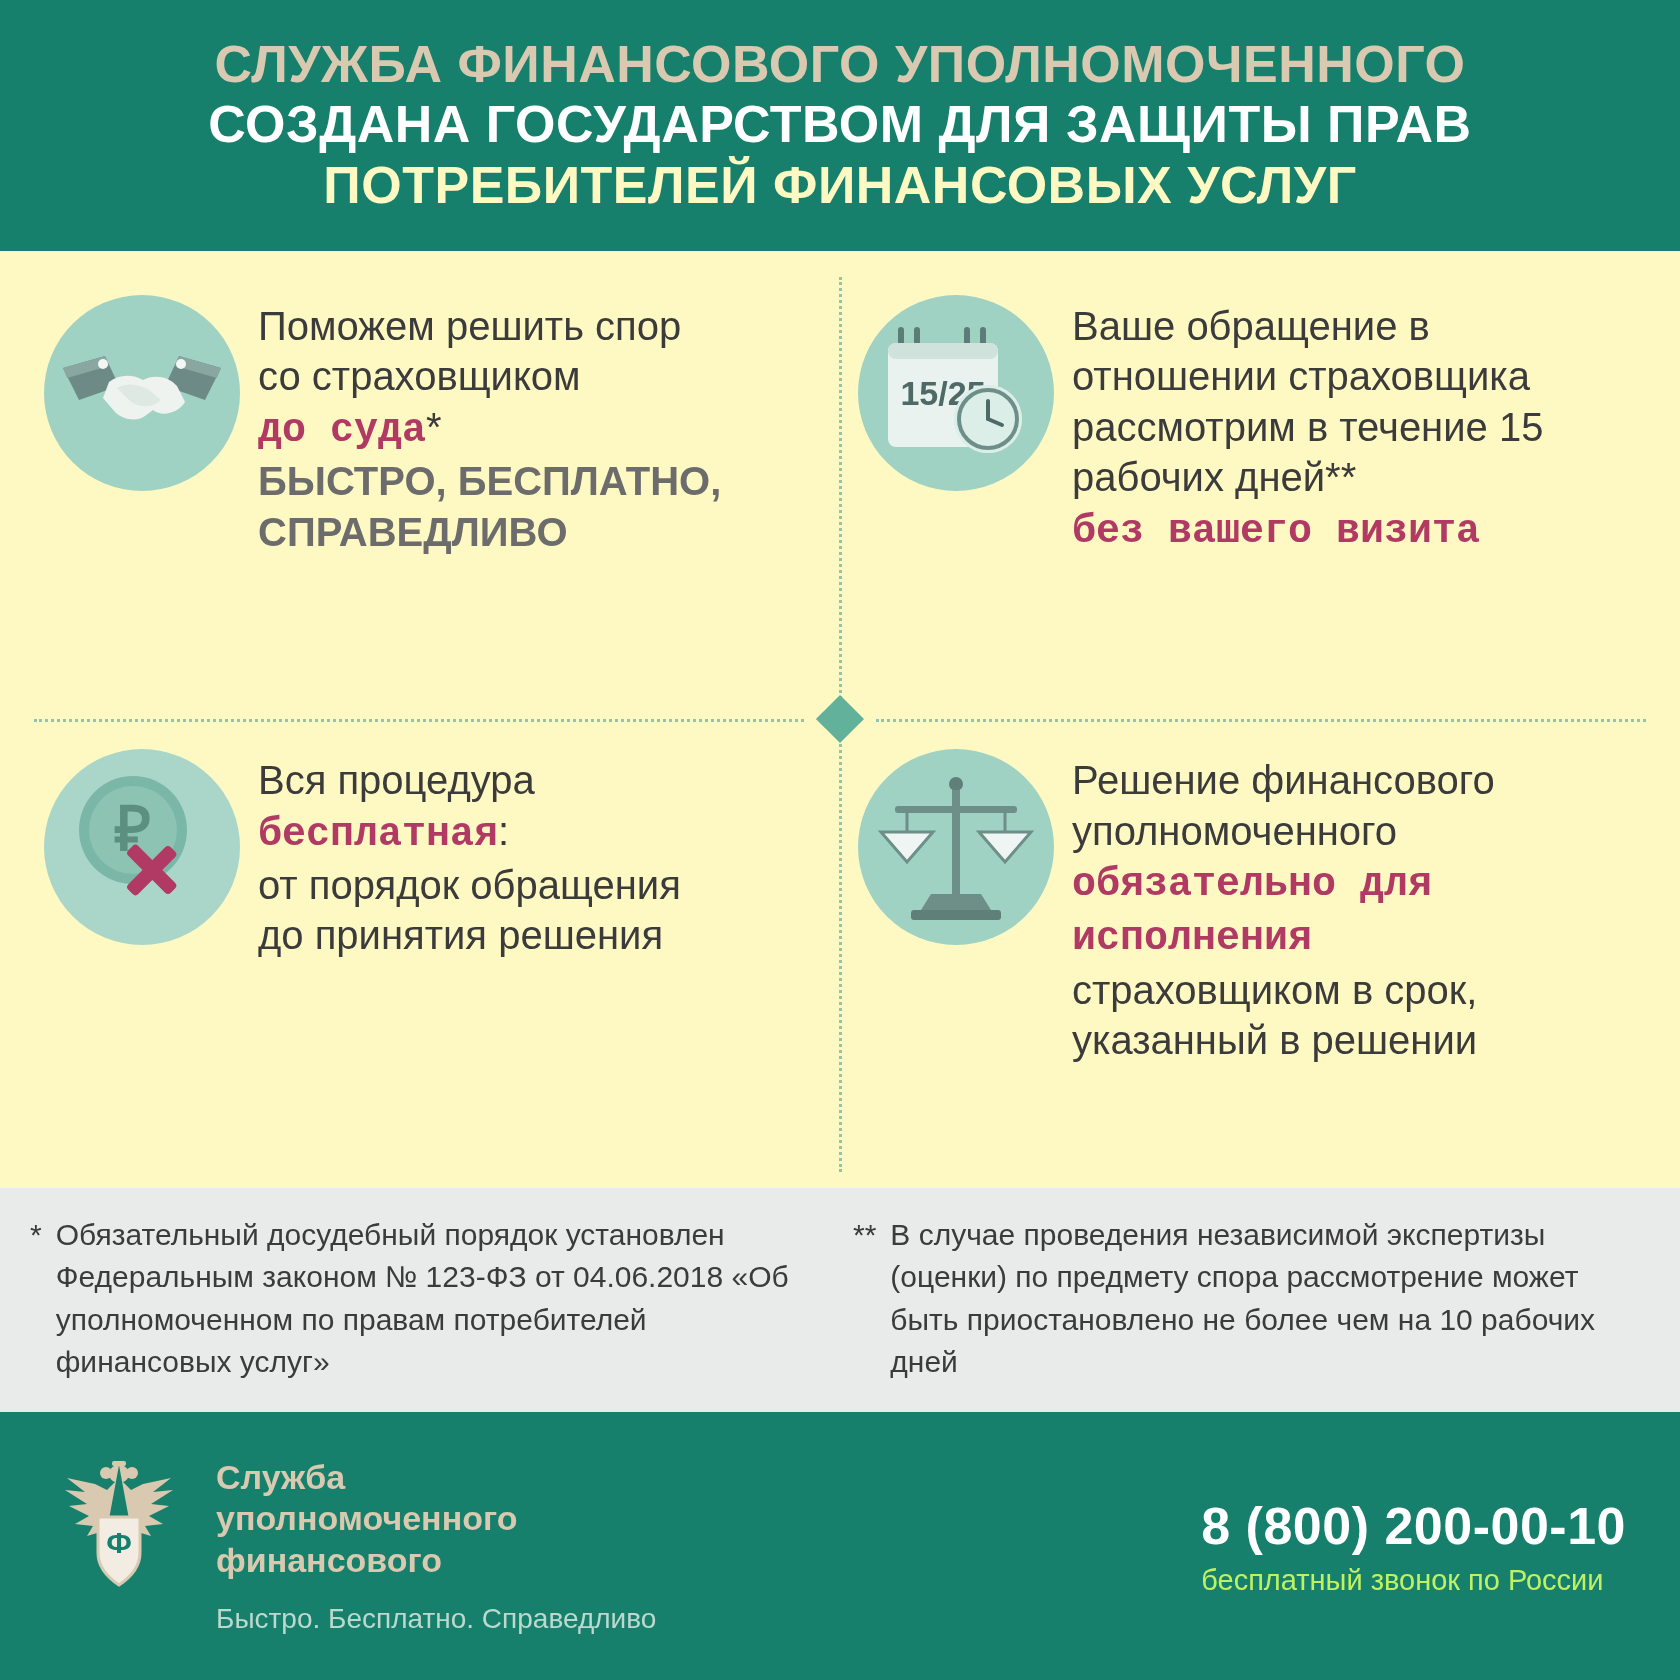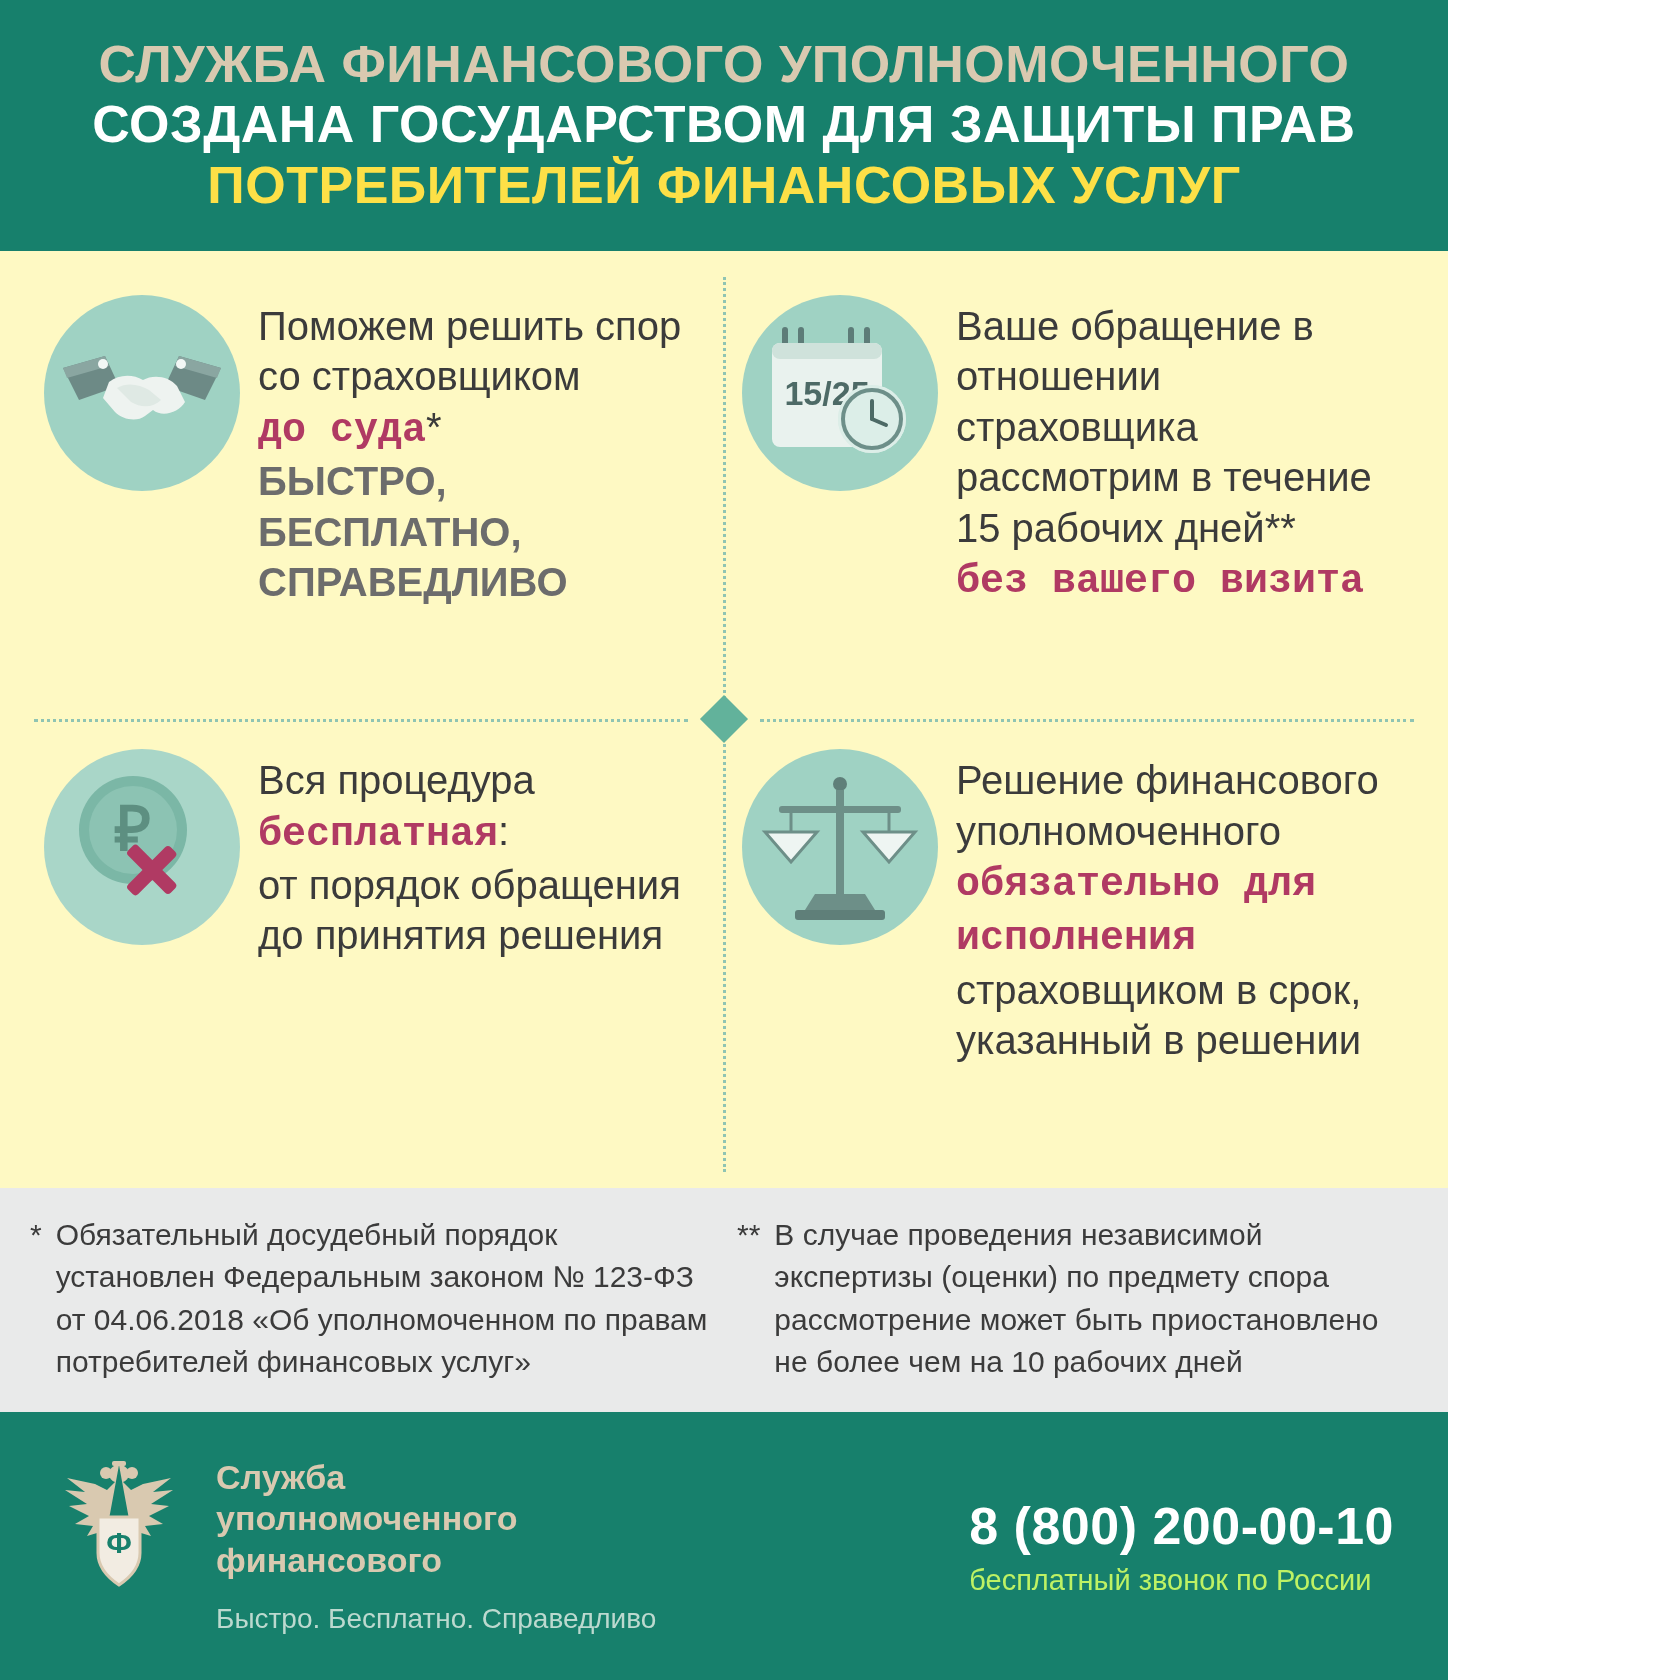--- a/index.html
+++ b/index.html
@@ -8,21 +8,21 @@
     background: #ffffff;
   }
   body {
     width: 1680px;
     height: 1680px;
     font-family: "Liberation Sans", sans-serif;
     overflow: hidden;
   }
   .poster {
     position: relative;
-    width: 1448px;
+    width: 1680px;
     height: 1680px;
     display: flex;
     flex-direction: column;
     background: #f4f5f4;
   }
 
   
   .header {
     background: #17806c;
     padding: 34px 40px 36px 40px;
@@ -30,21 +30,21 @@
   }
   .header .line {
     font-weight: bold;
     font-size: 52px;
     line-height: 1.16;
     letter-spacing: 0.5px;
     text-transform: uppercase;
   }
   .header .l1 { color: #d9c9b0; }
   .header .l2 { color: #ffffff; }
-  .header .l3 { color: #fde047; }
+  .header .l3 { color: #fef9c3; }
 
   
   .grid {
     position: relative;
     flex: 1;
     display: grid;
     grid-template-columns: 1fr 1fr;
     grid-template-rows: 1fr 1fr;
     padding: 18px 26px 10px 26px;
     box-sizing: border-box;

